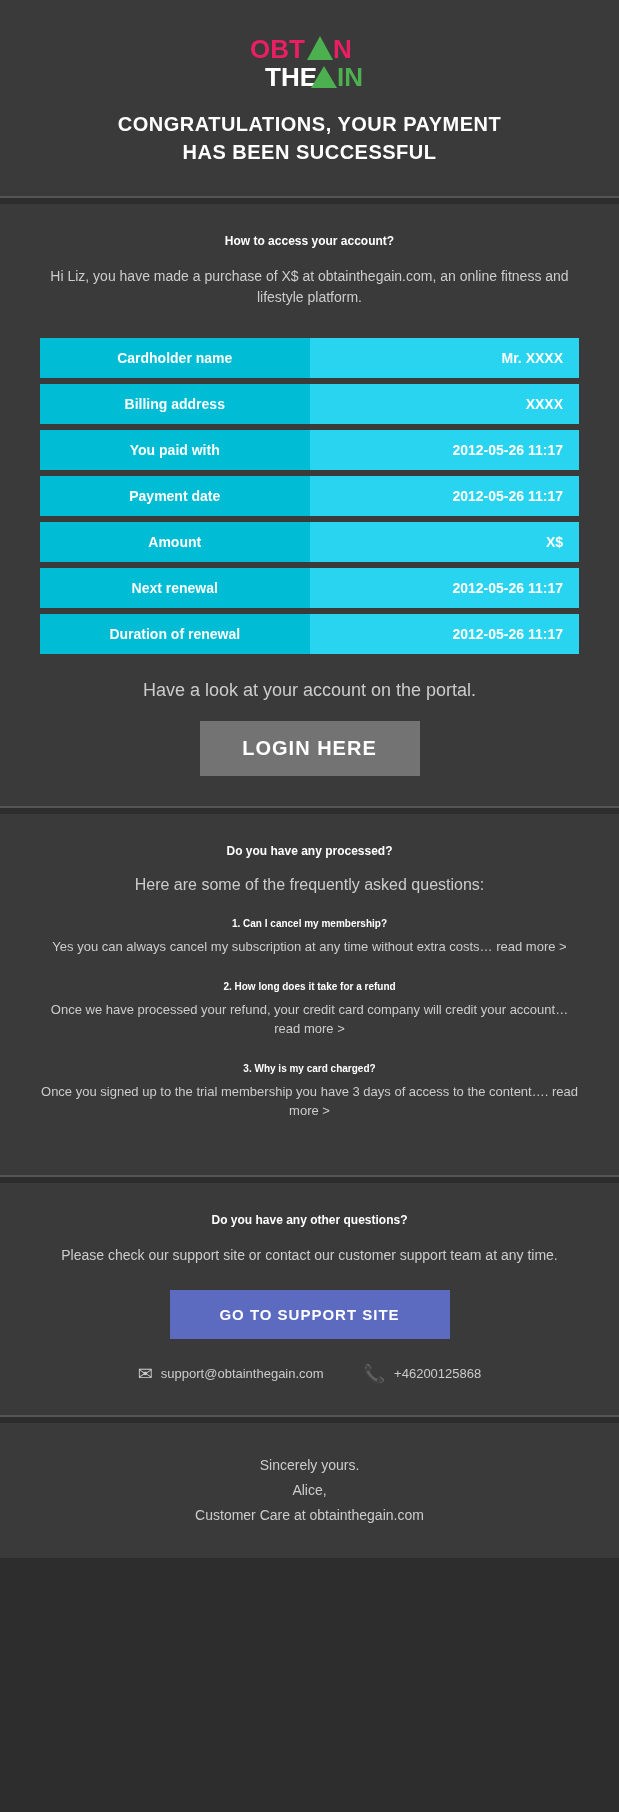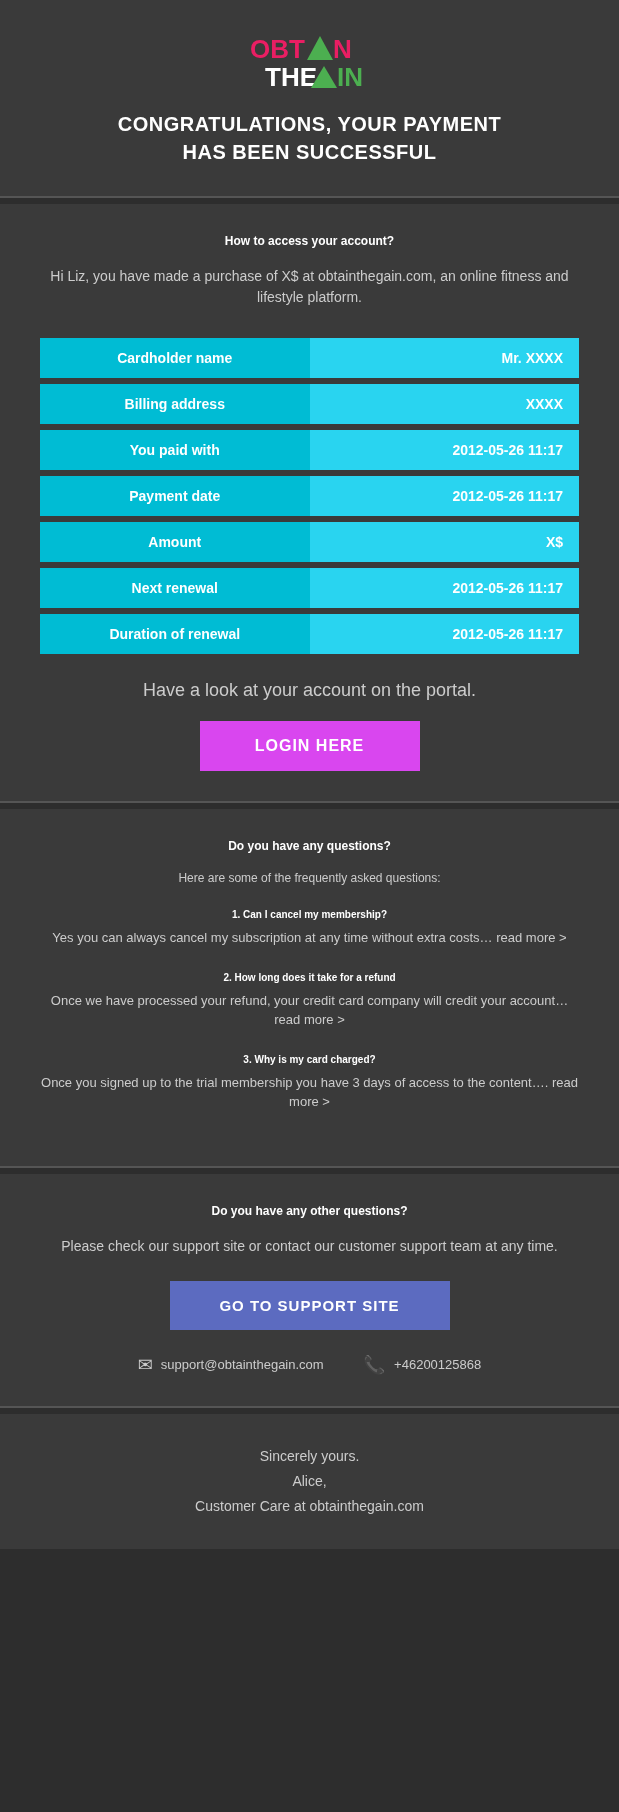--- a/index.html
+++ b/index.html
@@ -72,41 +72,41 @@
     .portal-text {
       font-size: 18px;
       text-align: center;
       color: #cccccc;
       margin-bottom: 20px;
     }
     .login-btn {
       display: block;
       width: 220px;
       margin: 0 auto;
-      background: #d946ef;
-      color: #ffffff;
-      font-size: 16px;
+      background: #737373;
+      color: #ffffff;
+      font-size: 20px;
       font-weight: bold;
       letter-spacing: 1px;
       text-align: center;
       padding: 16px 20px;
       border: none;
       cursor: pointer;
       text-transform: uppercase;
     }
 
     
     .faq-section {
       background: #3a3a3a;
       padding: 30px 40px;
       margin-top: 6px;
       border-bottom: 2px solid #555;
     }
     .faq-intro {
-      font-size: 12px;
+      font-size: 16px;
       color: #cccccc;
       text-align: center;
       margin-bottom: 24px;
     }
     .faq-item {
       margin-bottom: 24px;
     }
     .faq-question {
       font-size: 10px;
       font-weight: bold;
@@ -245,21 +245,21 @@
       <td class="value-cell">2012-05-26 11:17</td>
     </tr>
       </tbody>
   </table>
 
   <div class="portal-text">Have a look at your account on the portal.</div>
   <button class="login-btn">LOGIN HERE</button>
 </div>
 
 <div class="faq-section">
-  <div class="section-heading">Do you have any questions?</div>
+  <div class="section-heading">Do you have any processed?</div>
   <div class="faq-intro">Here are some of the frequently asked questions:</div>
   <div id="faq-items">
       <div class="faq-item">
       <div class="faq-question">1. Can I cancel my membership?</div>
       <div class="faq-answer">Yes you can always cancel my subscription at any time without extra costs… read more &gt;</div>
     </div>
       <div class="faq-item">
       <div class="faq-question">2. How long does it take for a refund</div>
       <div class="faq-answer">Once we have processed your refund, your credit card company will credit your account… read more &gt;</div>
     </div>

